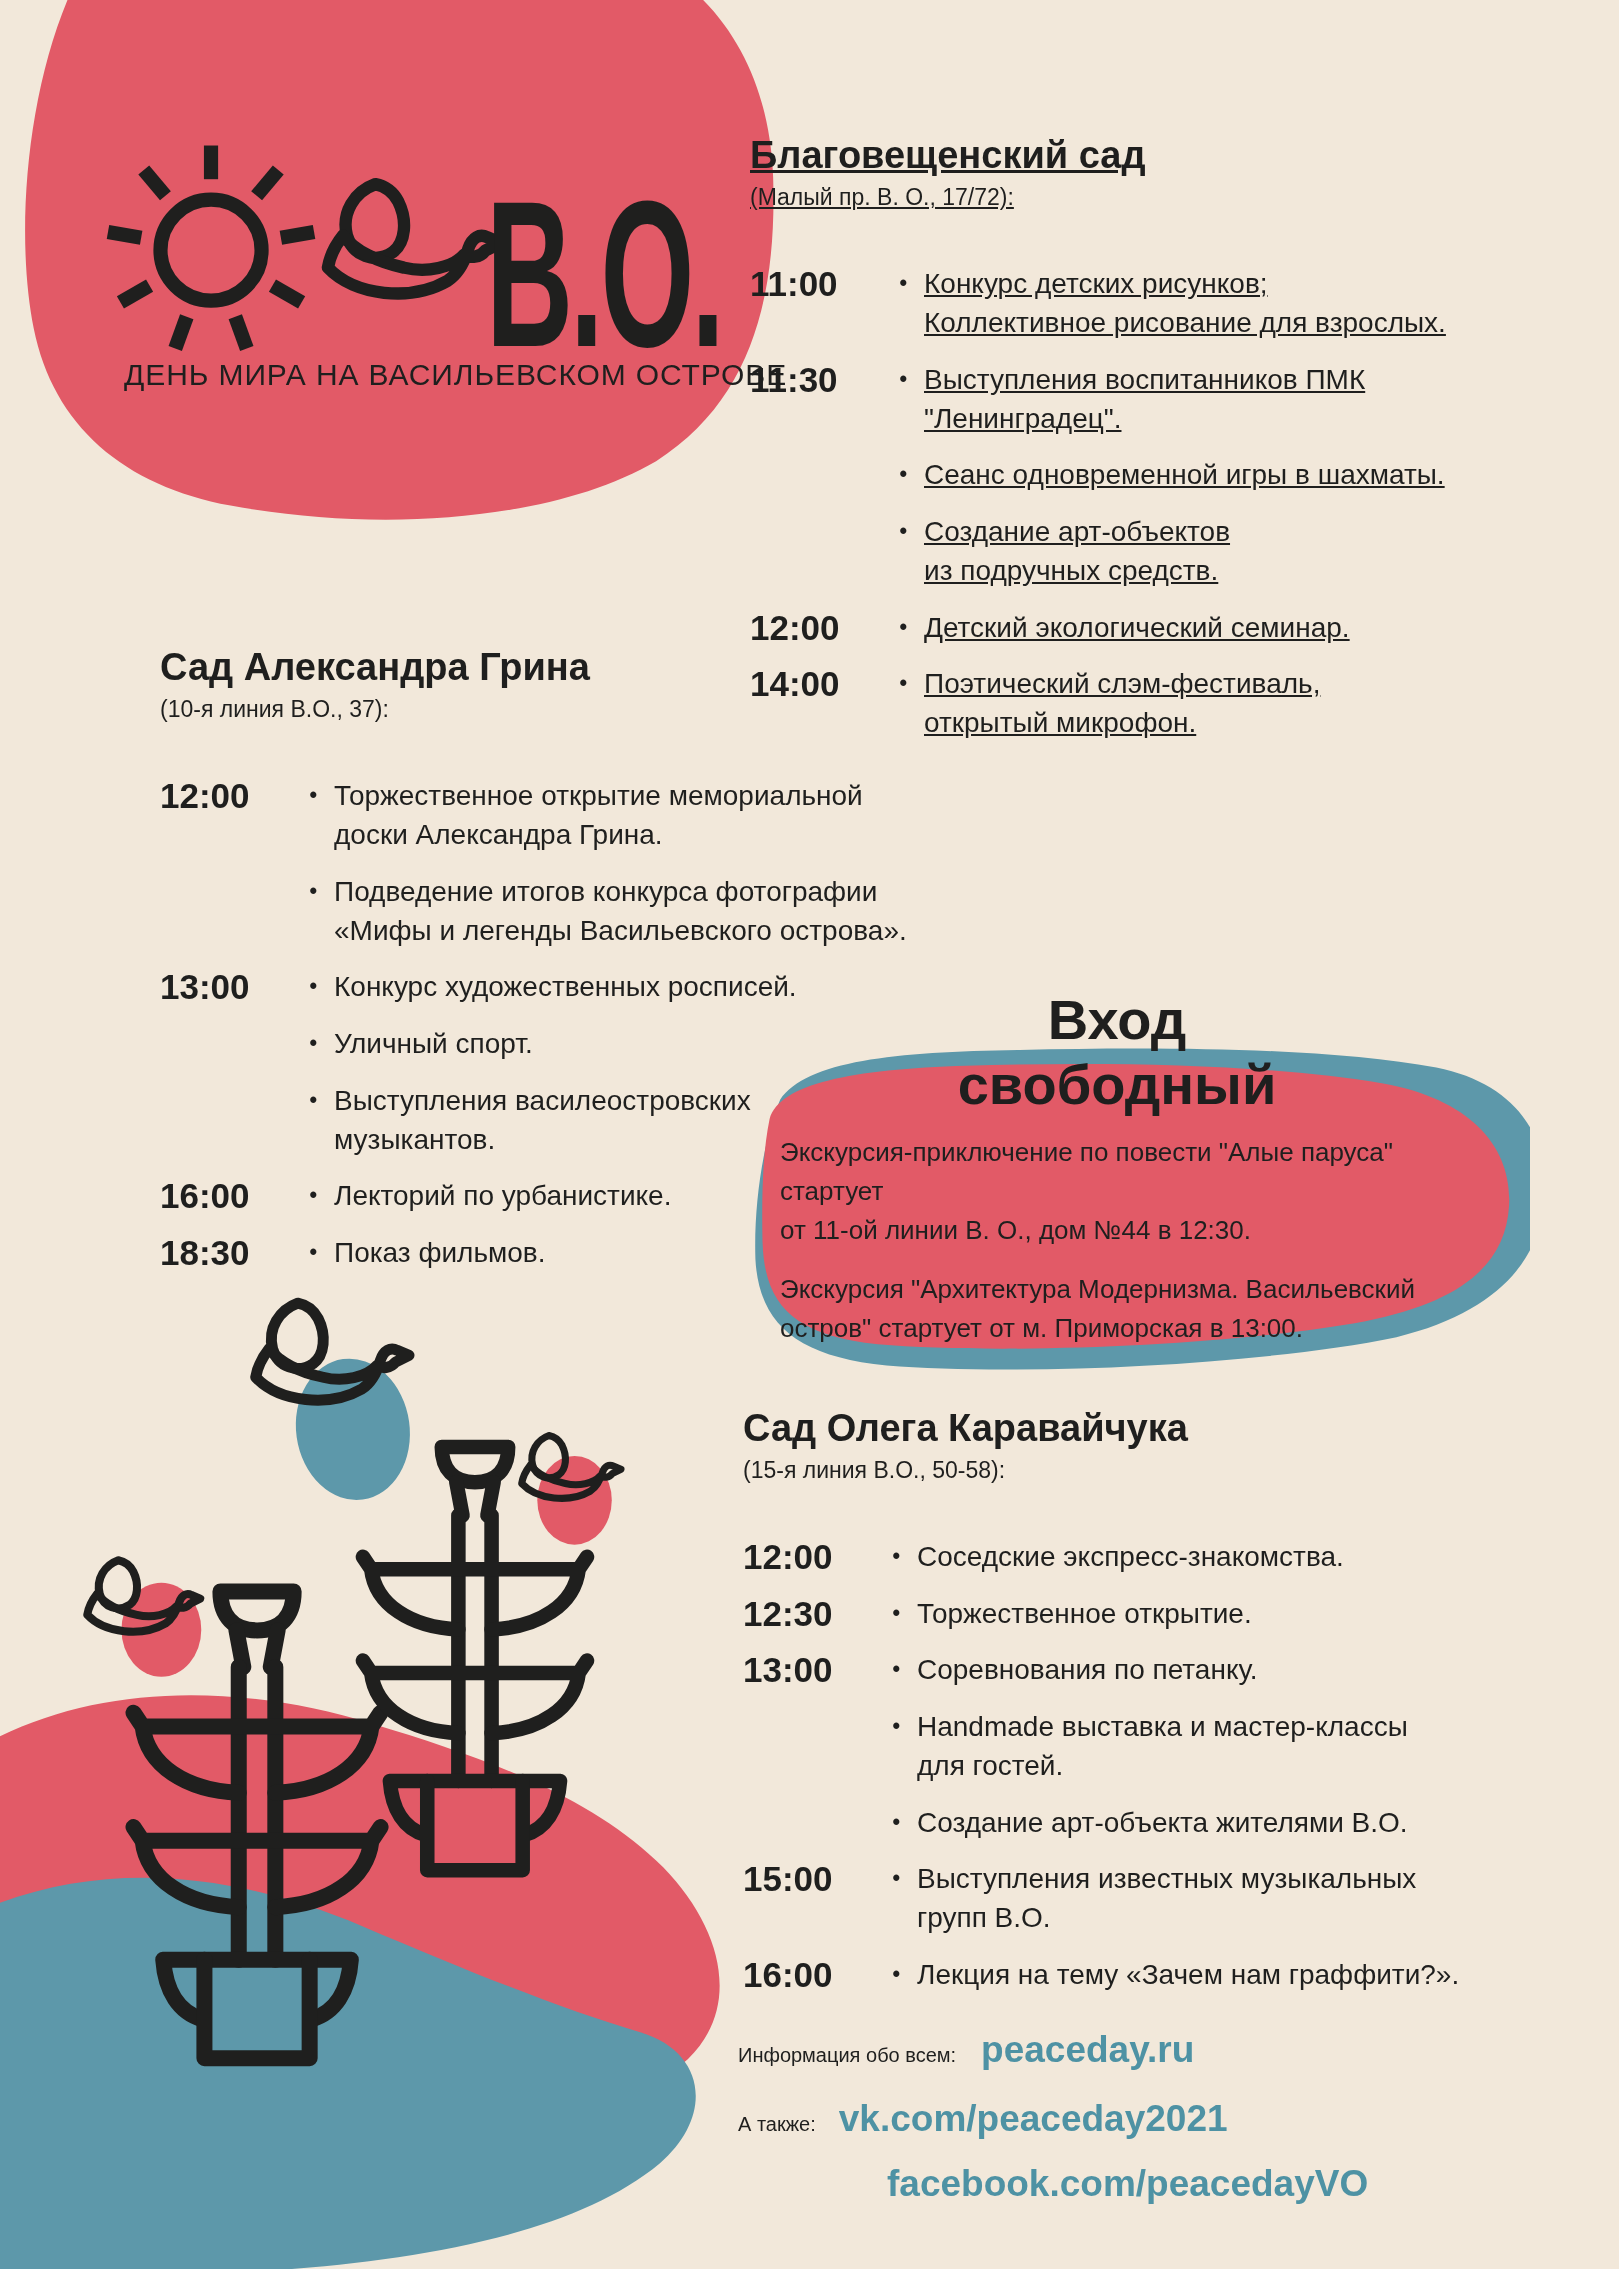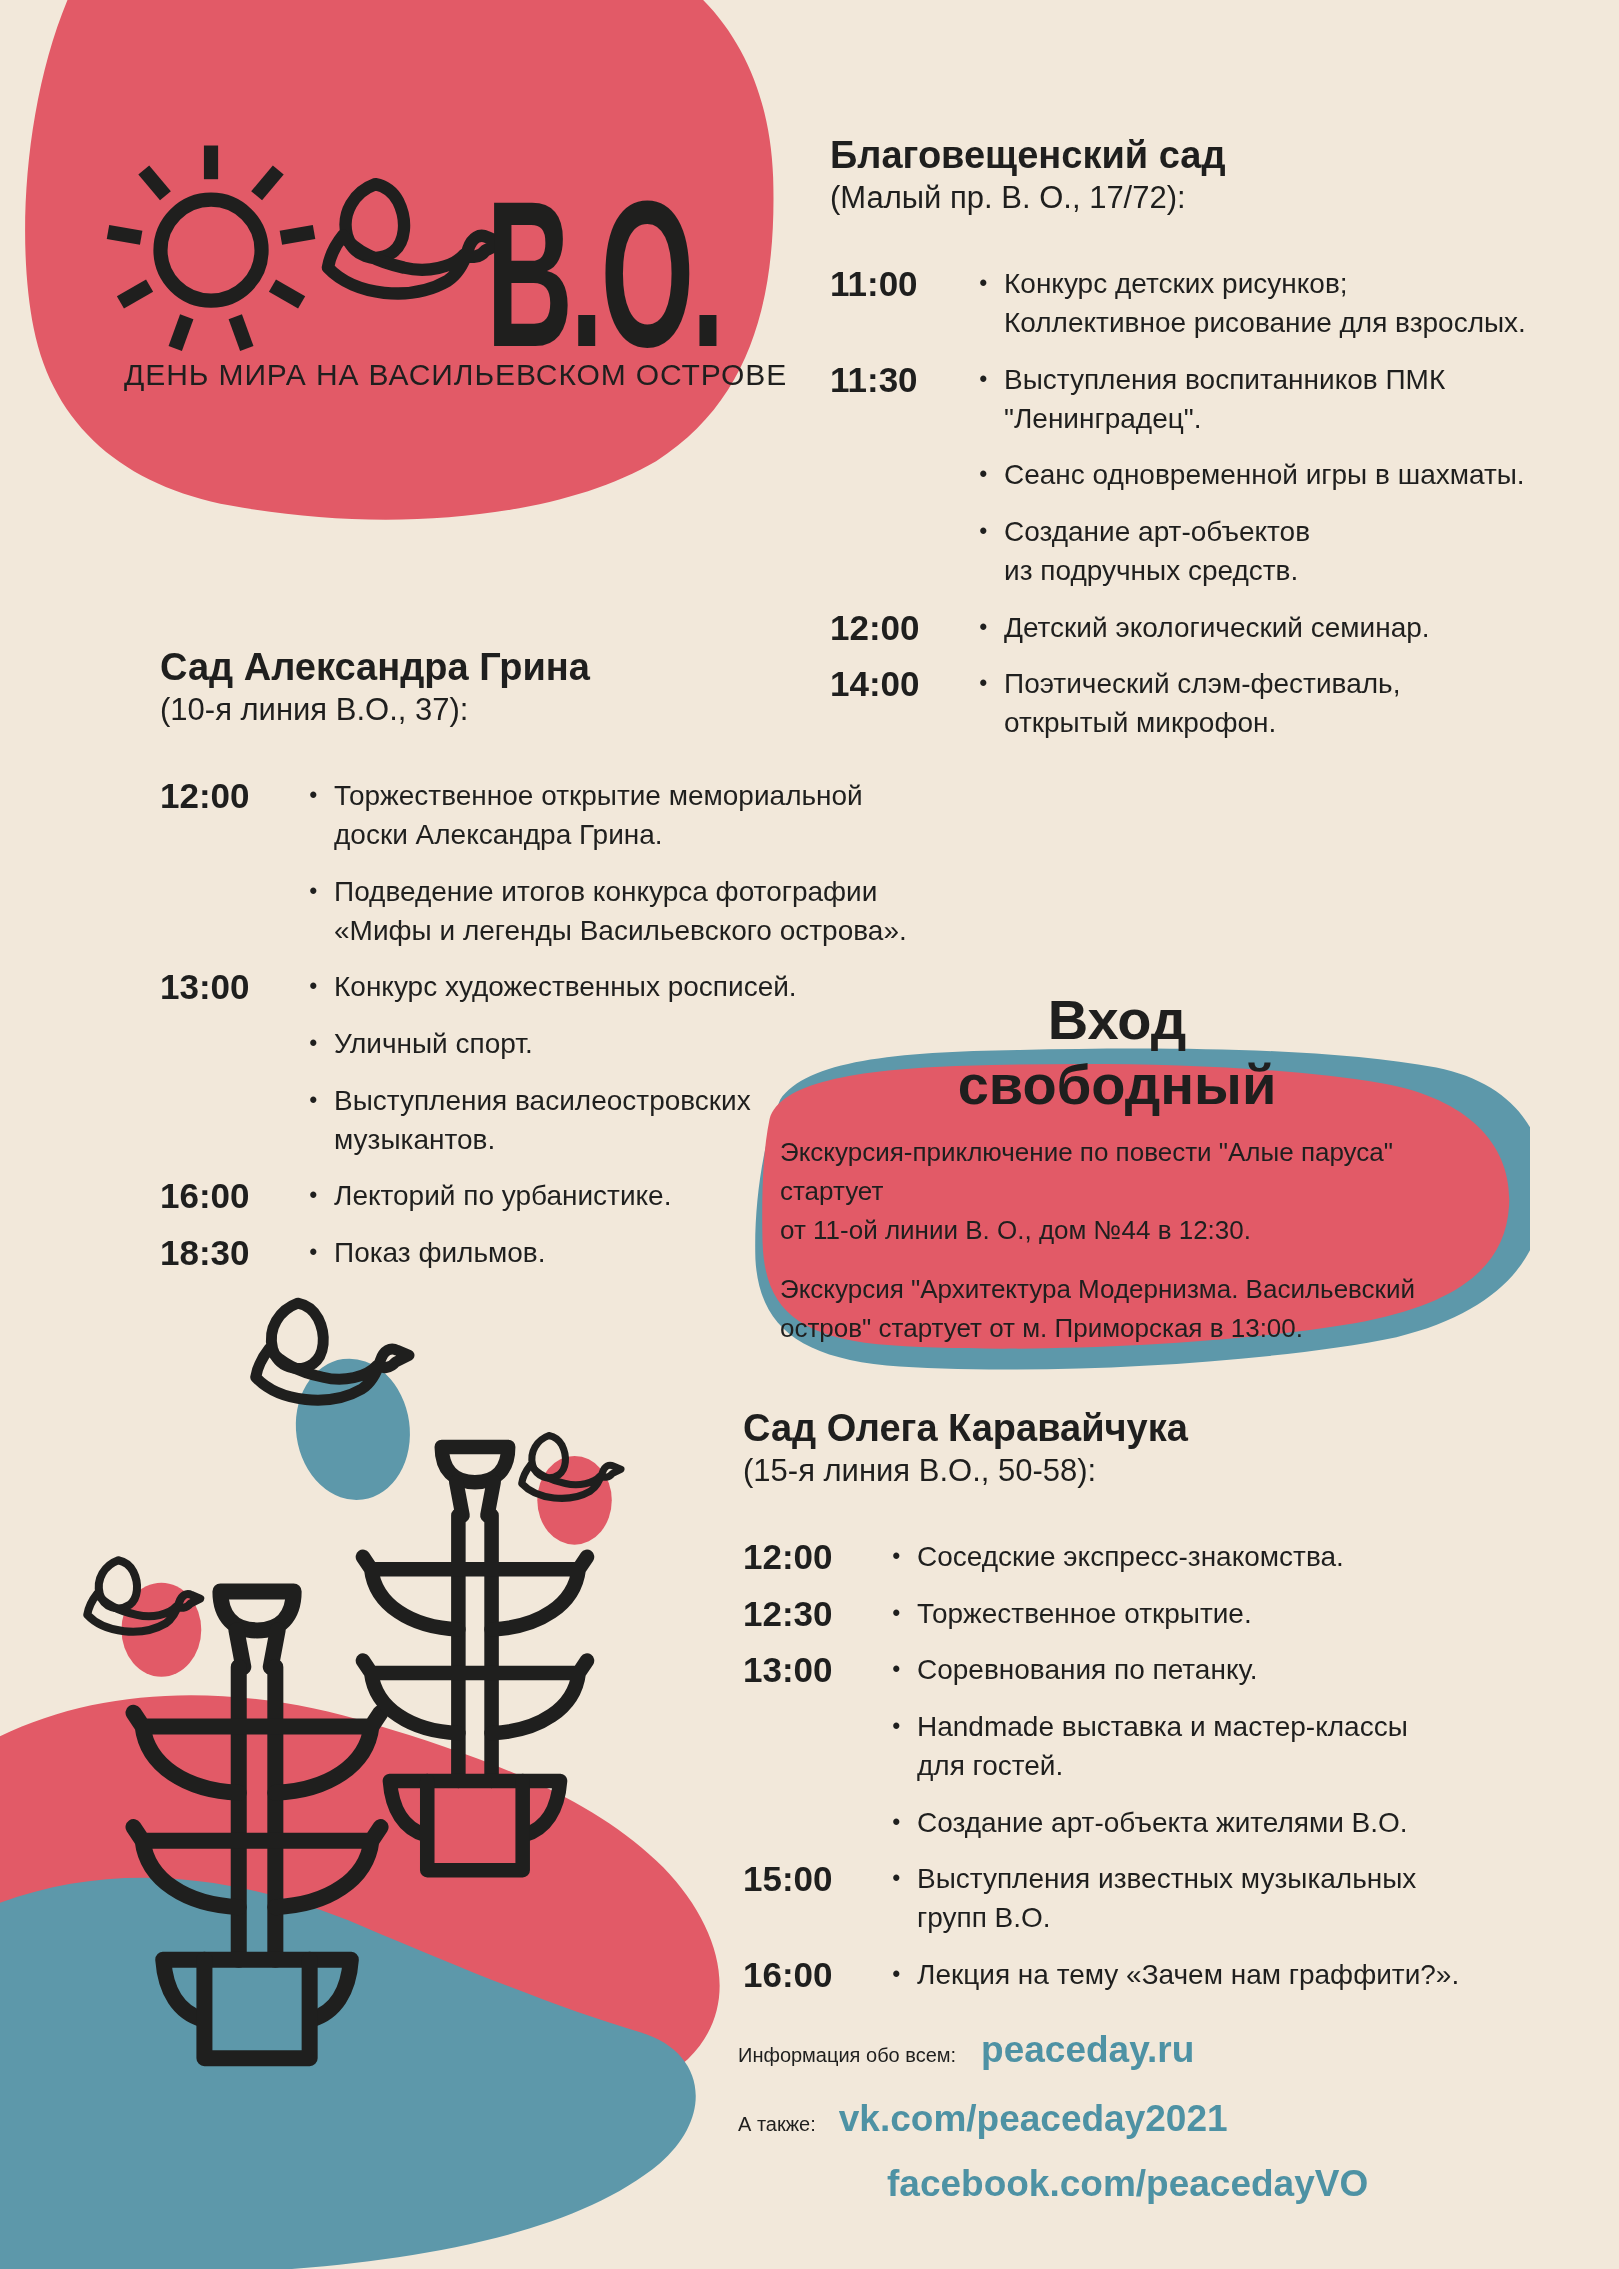--- a/index.html
+++ b/index.html
@@ -15,25 +15,25 @@
 
   
   .logo-abbr{
     left:486px;top:170px;font-size:208px;font-weight:700;line-height:1;
     letter-spacing:-5.3px;transform:scaleX(0.58);transform-origin:left top;white-space:nowrap;
   }
   .tagline{left:124px;top:358px;font-size:30px;letter-spacing:0.9px;white-space:nowrap;font-weight:400;}
 
   
   .venue{position:absolute;z-index:1;}
-  #venue-0{left:830px;top:133px;width:745px;}
+  #venue-0{left:750px;top:133px;width:745px;text-decoration:underline;}
   #venue-1{left:160px;top:645px;width:780px;}
   #venue-2{left:743px;top:1406px;width:798px;}
   .venue-title{font-size:38px;font-weight:700;line-height:44px;}
-  .venue-address{font-size:31px;line-height:41px;}
+  .venue-address{font-size:23px;line-height:41px;}
   .section-items{margin-top:46px;}
   .item{position:relative;margin-bottom:17.7px;}
   .item .time{position:absolute;left:0;top:0;font-size:35px;font-weight:700;line-height:39px;}
   .item .lines{margin-left:151px;}
   .line{position:relative;padding-left:23px;font-size:28px;line-height:39px;}
   .dot{position:absolute;left:-1.8px;top:0;font-size:23px;}
 
   
   .free-entry{left:904px;top:987px;width:426px;text-align:center;font-size:56px;font-weight:700;}
 

